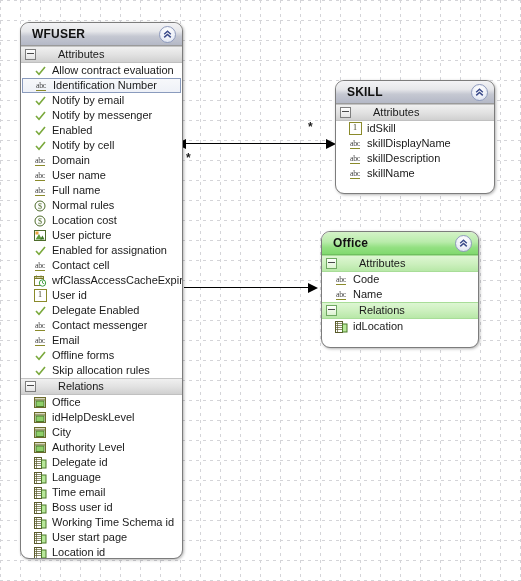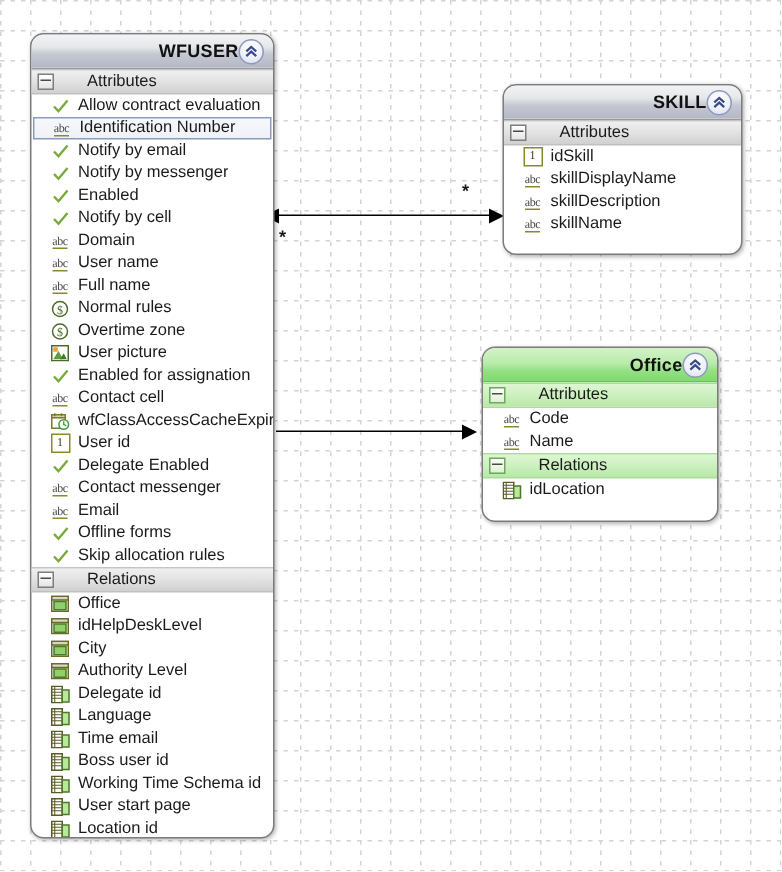--- a/index.html
+++ b/index.html
@@ -45,21 +45,21 @@
   }
   .entity-header {
     height: 22px;
     line-height: 22px;
     padding: 0 6px 0 11px;
     font-weight: bold;
     font-size: 12px;
     color: #111111;
     display: flex;
     align-items: center;
-    justify-content: flex-end;
+    justify-content: space-between;
     border-bottom: 1px solid #9a9a9a;
     border-top-left-radius: 8px;
     border-top-right-radius: 8px;
   }
   .entity.gray .entity-header {
     background: linear-gradient(to bottom, #f3f3f5 0%, #e6e7ea 38%, #c5c8d2 60%, #b4b8c6 100%);
   }
   .entity.green .entity-header {
     background: linear-gradient(to bottom, #d4f2c8 0%, #b9ecab 45%, #93e082 70%, #81d96f 100%);
     border-bottom: 1px solid #6fbf5f;
@@ -366,21 +366,21 @@
         <span class="field-label">Normal rules</span>
       </div>
 
       <div class="field-row">
         <span class="field-icon">
           <svg width="12" height="12" viewBox="0 0 12 12">
             <circle cx="6" cy="6" r="5" fill="#ffffff" stroke="#4d6b2a" stroke-width="1"></circle>
             <text x="6" y="9.3" font-size="8" text-anchor="middle" fill="#4d6b2a" font-family="Liberation Serif, serif">$</text>
           </svg>
         </span>
-        <span class="field-label">Overtime zone</span>
+        <span class="field-label">Location cost</span>
       </div>
 
       <div class="field-row">
         <span class="field-icon">
           <svg width="12" height="11" viewBox="0 0 12 11">
             <rect x="0.5" y="0.5" width="11" height="10" fill="#ffffff" stroke="#4d6b2a"></rect>
             <rect x="1.5" y="1.5" width="3" height="3" fill="#e8a33d"></rect>
             <path d="M1.5 9.5 L5 4 L8 9.5 Z" fill="#5e9b3a"></path>
             <path d="M6 9.5 L8.5 5.5 L10.5 9.5 Z" fill="#3f7a28"></path>
           </svg>
@@ -616,21 +616,21 @@
             <line x1="2.5" y1="0.5" x2="2.5" y2="11.5" stroke="#5a5a2a" stroke-width="0.7"></line>
             <rect x="7.5" y="3" width="4.5" height="8" fill="#b8e89a" stroke="#4d7a2a"></rect>
           </svg>
         </span>
         <span class="field-label">Location id</span>
       </div>
 
     </div>
   </div>
 
-  <div class="entity gray" style="left:335px; top:56px; width:160px; height:114px;">
+  <div class="entity gray" style="left:335px; top:80px; width:160px; height:114px;">
     <div class="entity-header">
       <span class="entity-title">SKILL</span>
       <span class="collapse-btn">
         <svg width="9" height="9" viewBox="0 0 9 9">
           <path d="M1.2 4.3 L4.5 1.3 L7.8 4.3" fill="none" stroke="#3a4a8a" stroke-width="1.5"></path>
           <path d="M1.2 7.4 L4.5 4.4 L7.8 7.4" fill="none" stroke="#3a4a8a" stroke-width="1.5"></path>
         </svg>
       </span>
     </div>
     <div>

